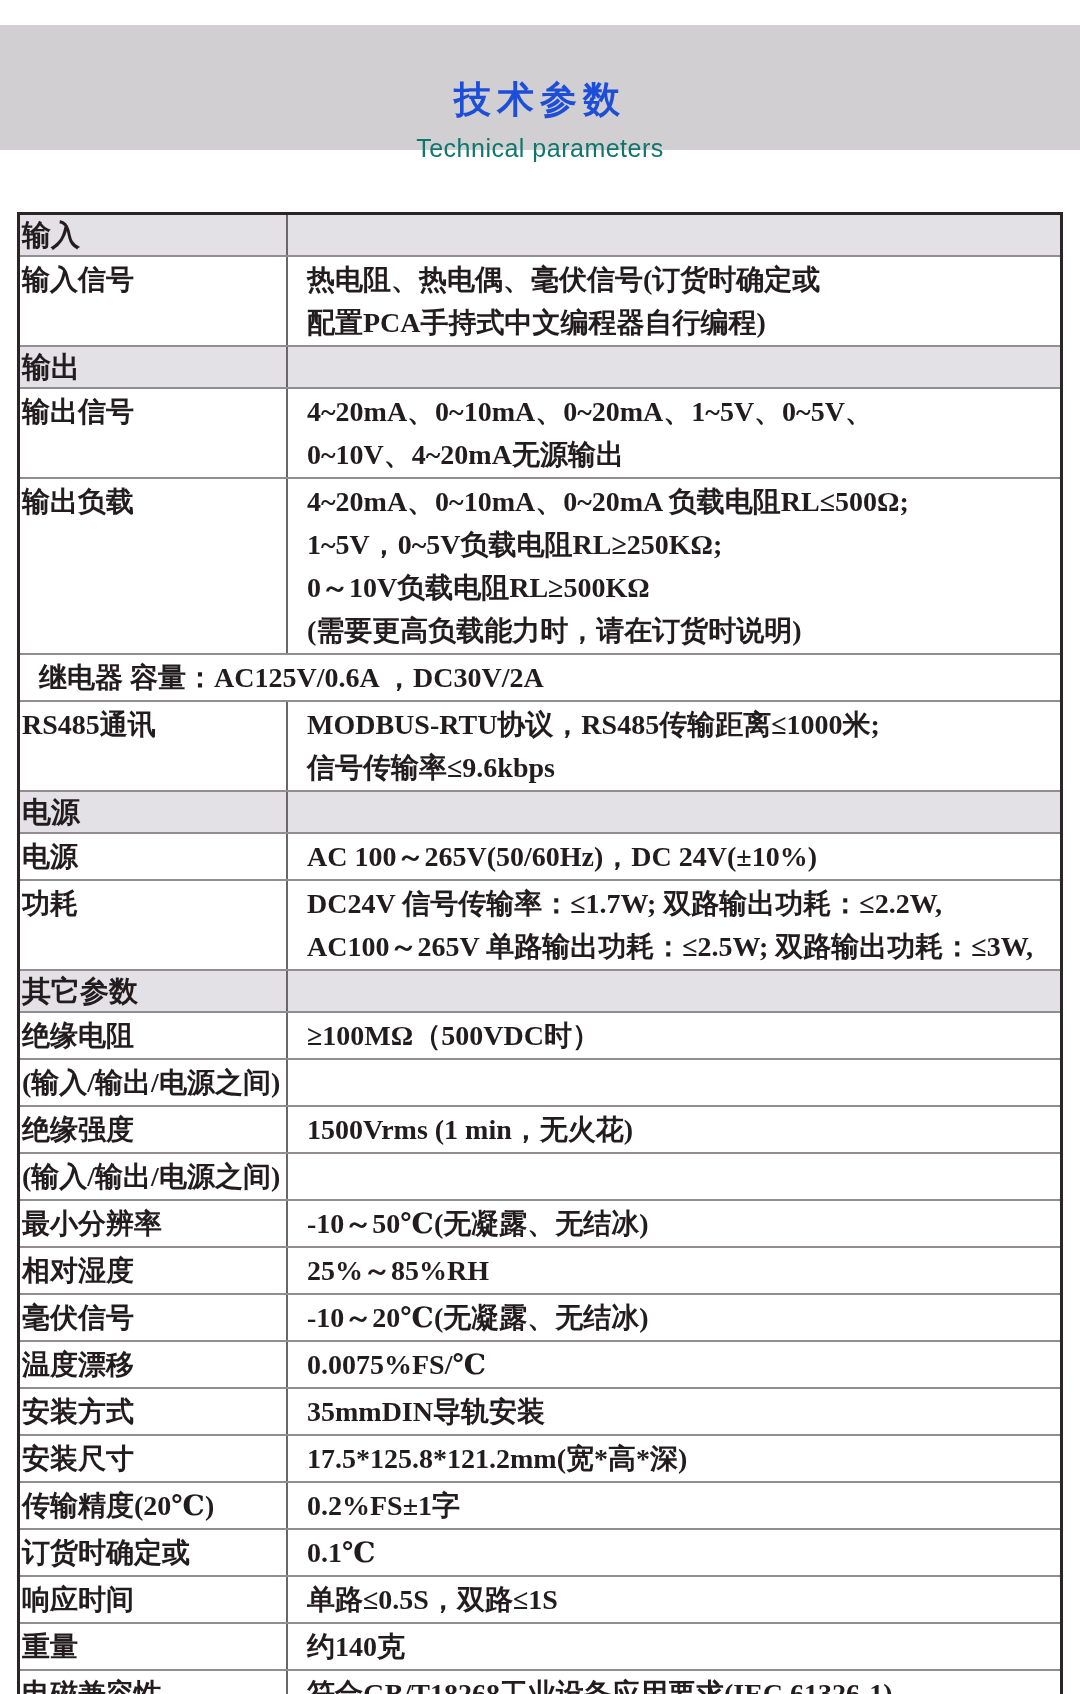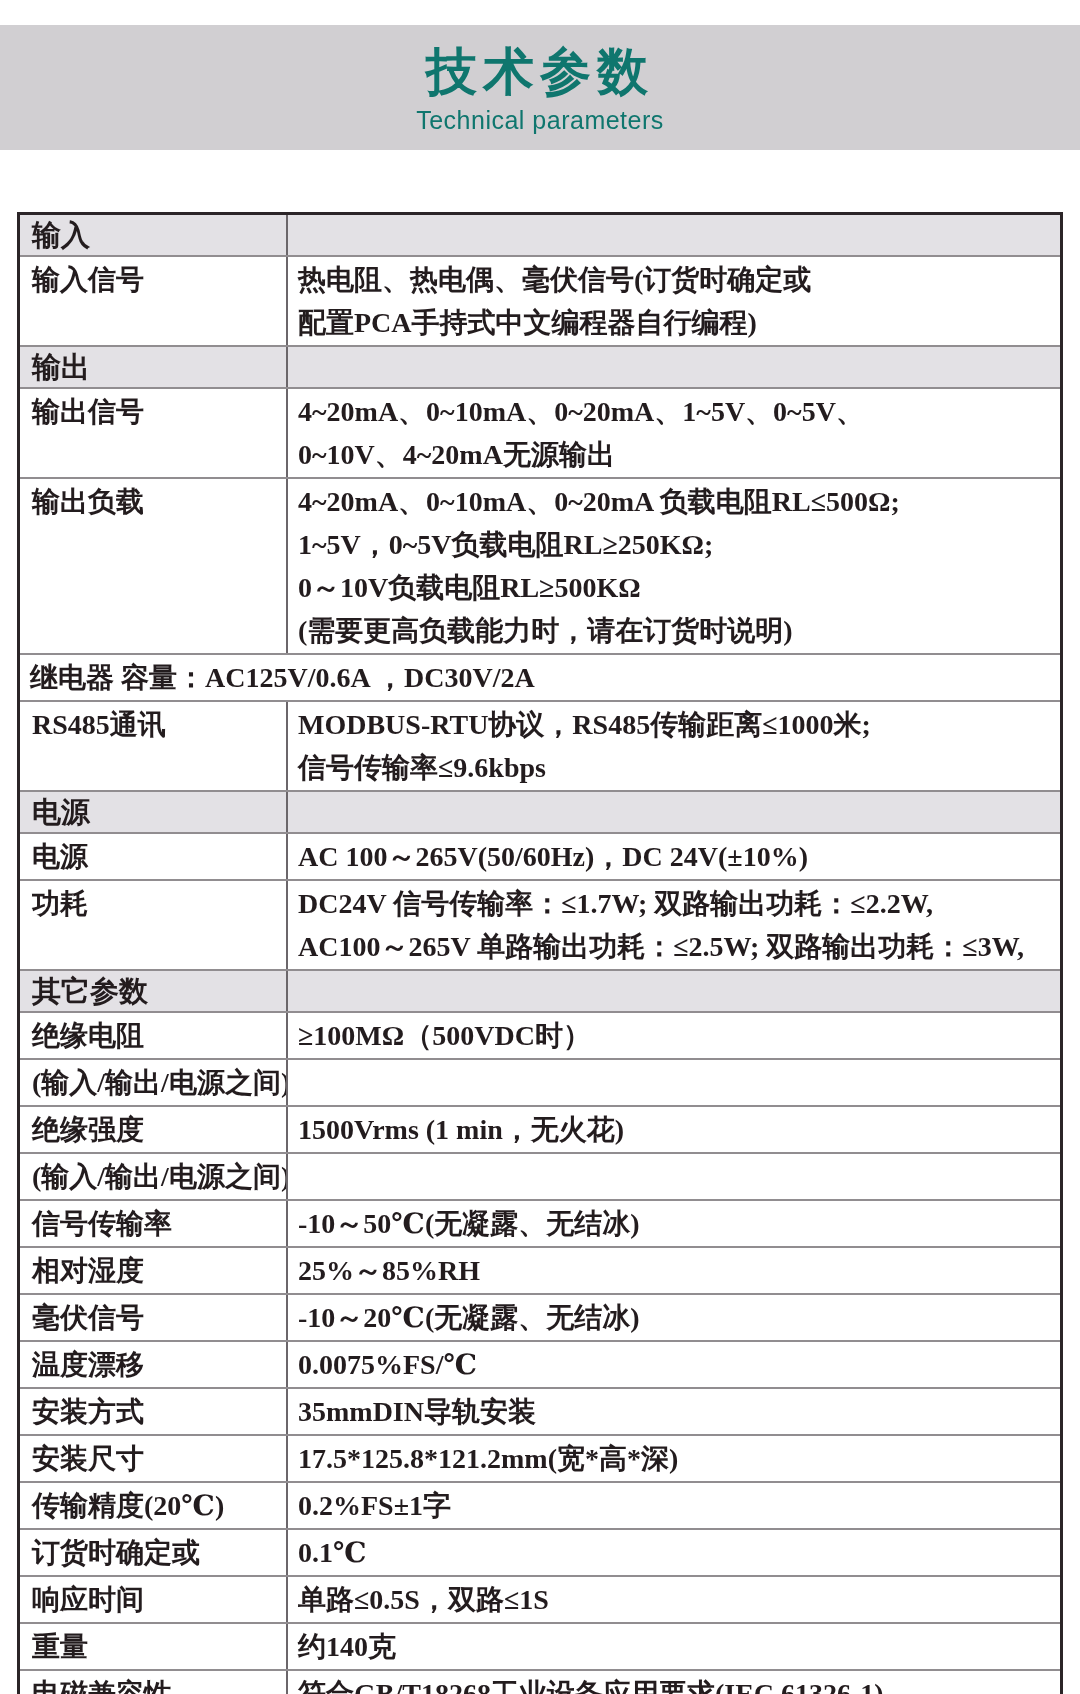--- a/index.html
+++ b/index.html
@@ -20,25 +20,26 @@
   }
   .header-band{
     margin-top:25px;
     height:125px;
     background:var(--band-bg);
     text-align:center;
     padding-top:14px;
   }
   .page-title{
     font-family:"Liberation Sans","DejaVu Sans",sans-serif;
-    font-size:51px;
+    font-size:37px;
     font-weight:700;
     letter-spacing:6px;
     line-height:66px;
-    color:#0f766e;
+    color:#1d4ed8;
+    margin-top:28px;
   }
   .page-subtitle{
     font-family:"Liberation Sans","DejaVu Sans",sans-serif;
     font-size:25px;
     font-weight:400;
     line-height:30px;
     color:#0f766e;
     letter-spacing:0.5px;
   }
   .spec-table{
@@ -51,29 +52,29 @@
     border-top:2px solid var(--line-gray);
   }
   .row:first-child{border-top:none;}
   .row.section{
     background:var(--section-bg);
   }
   .cell-label{
     width:268px;
     flex:0 0 268px;
     border-right:2px solid var(--divider);
-    padding:1px 2px 1px 12px;
+    padding:1px 2px 1px 2px;
     font-size:28px;
     font-weight:700;
     white-space:nowrap;
     overflow:hidden;
   }
   .cell-value{
     flex:1;
-    padding:1px 4px 1px 10px;
+    padding:1px 4px 1px 19px;
     font-size:28px;
     font-weight:700;
     overflow:hidden;
   }
   .line{
     line-height:43px;
     white-space:nowrap;
   }
   .row.section .cell-label,
   .row.section .cell-value{
@@ -211,21 +212,21 @@
     <div class="row">
       <div class="cell-label">
         <div class="line">(输入/输出/电源之间)</div>
       </div>
       <div class="cell-value">
         <div class="line"></div>
       </div>
     </div>
     <div class="row">
       <div class="cell-label">
-        <div class="line">信号传输率</div>
+        <div class="line">最小分辨率</div>
       </div>
       <div class="cell-value">
         <div class="line">-10～50℃(无凝露、无结冰)</div>
       </div>
     </div>
     <div class="row">
       <div class="cell-label">
         <div class="line">相对湿度</div>
       </div>
       <div class="cell-value">

